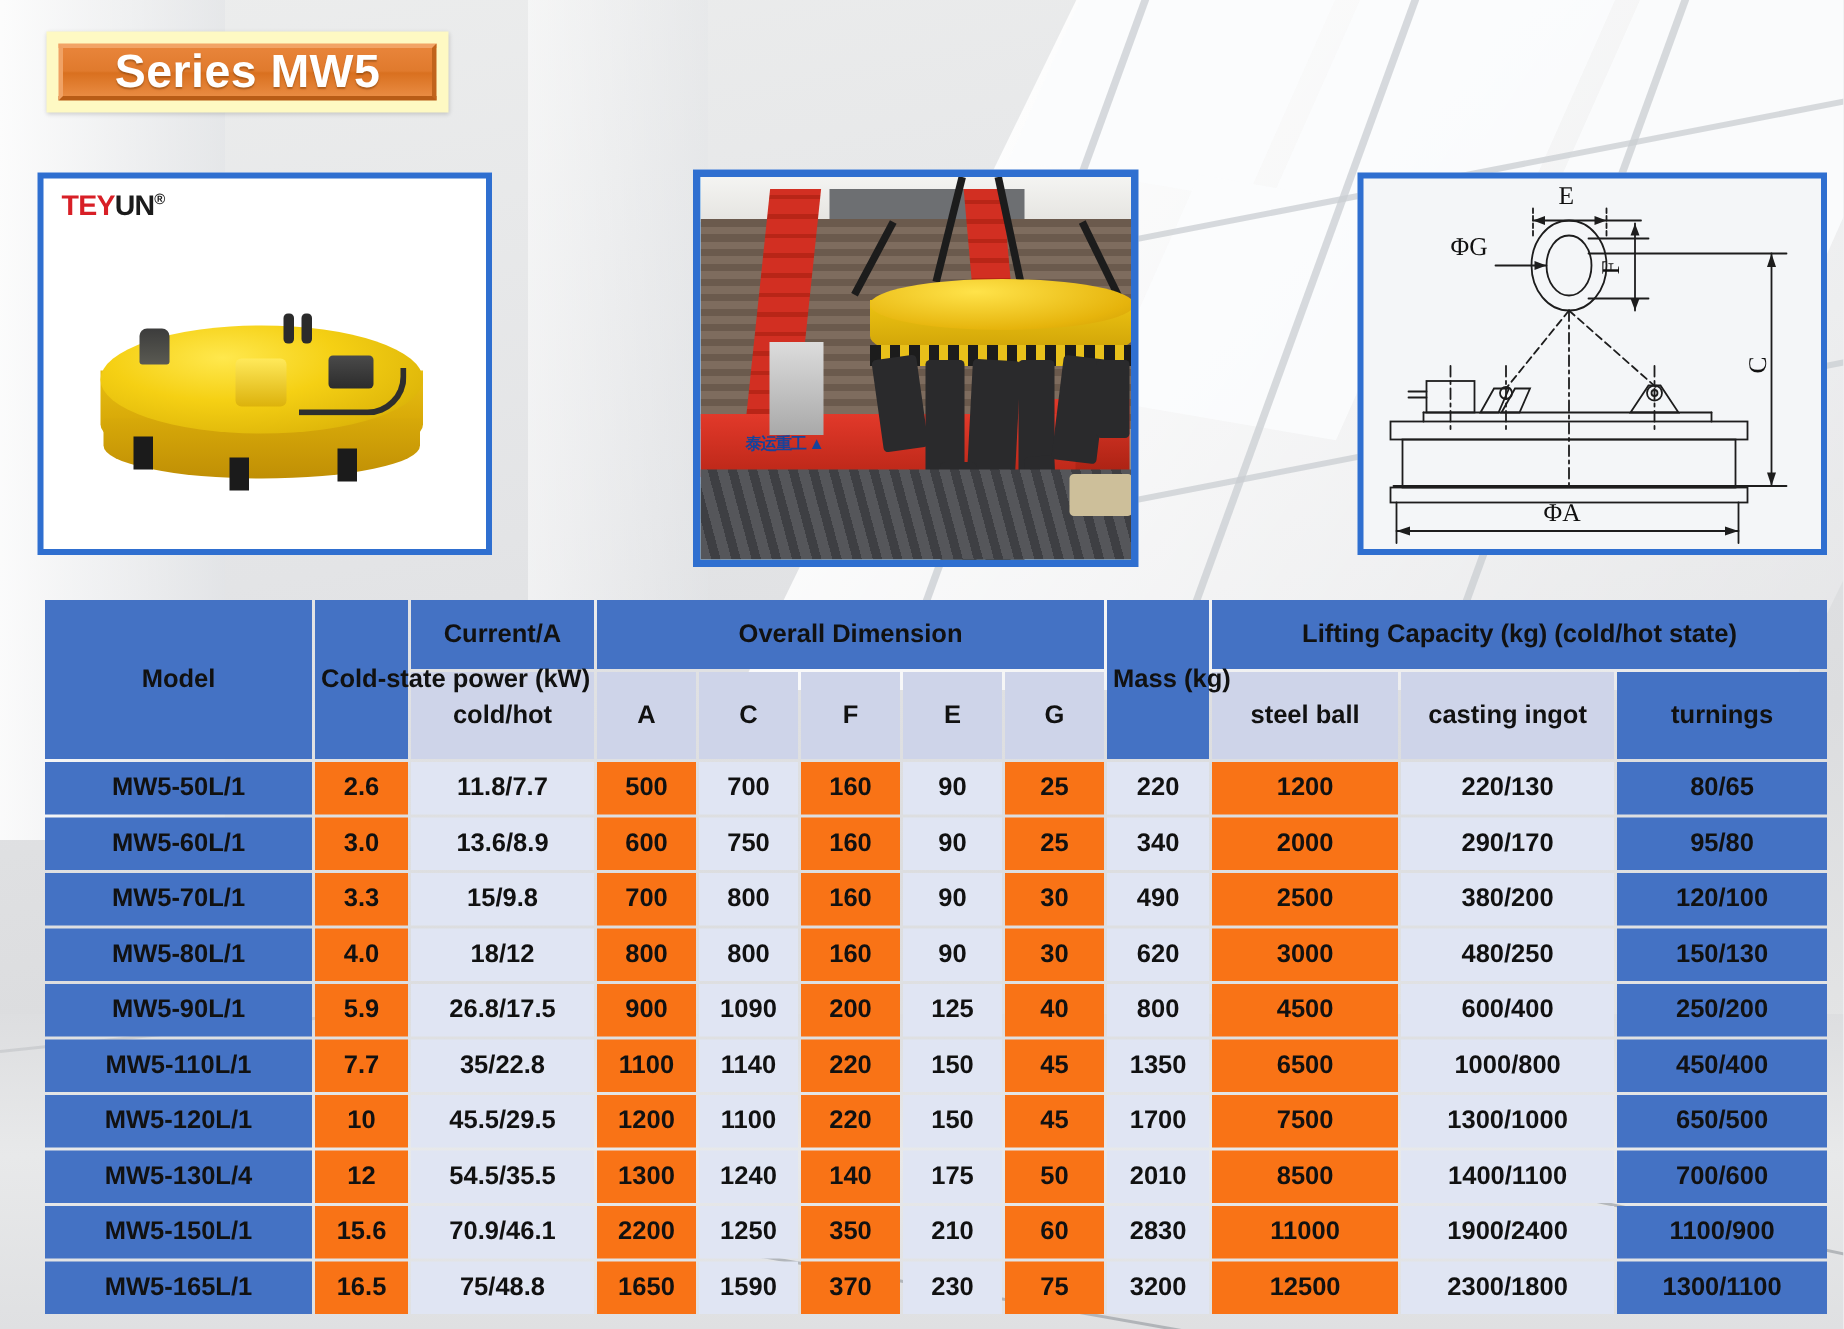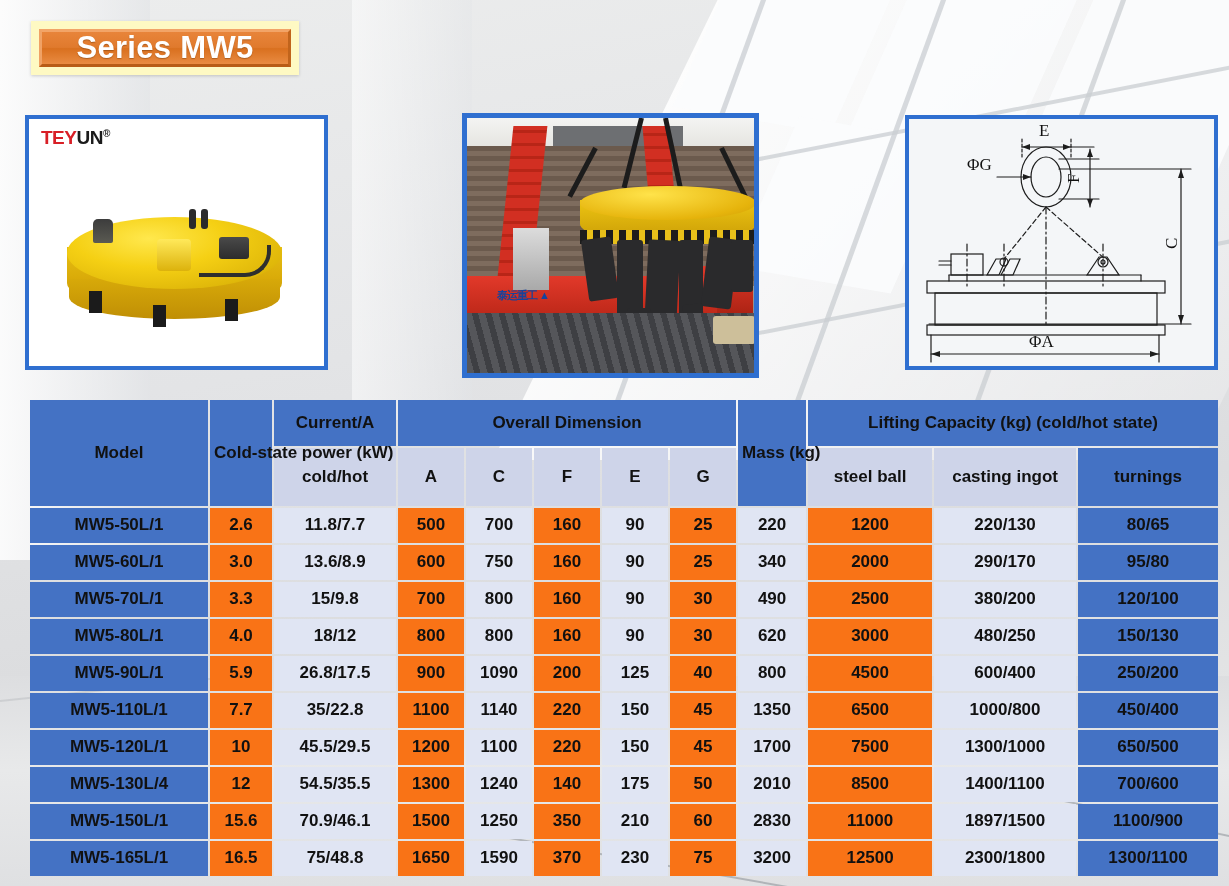--- a/index.html
+++ b/index.html
@@ -554,28 +554,28 @@
           <td class="shade-a">50</td>
           <td class="shade-b">2010</td>
           <td class="shade-a leftal">8500</td>
           <td class="shade-b">1400/1100</td>
           <td class="c-turnings">700/600</td>
         </tr>
         <tr>
           <td class="c-model">MW5-150L/1</td>
           <td class="shade-a">15.6</td>
           <td class="shade-b">70.9/46.1</td>
-          <td class="shade-a">1500</td>
+          <td class="shade-a">2200</td>
           <td class="shade-b">1250</td>
           <td class="shade-a">350</td>
           <td class="shade-b">210</td>
           <td class="shade-a">60</td>
           <td class="shade-b">2830</td>
           <td class="shade-a leftal">11000</td>
-          <td class="shade-b">1897/1500</td>
+          <td class="shade-b">1900/2400</td>
           <td class="c-turnings">1100/900</td>
         </tr>
         <tr>
           <td class="c-model">MW5-165L/1</td>
           <td class="shade-a">16.5</td>
           <td class="shade-b">75/48.8</td>
           <td class="shade-a">1650</td>
           <td class="shade-b">1590</td>
           <td class="shade-a">370</td>
           <td class="shade-b">230</td>

